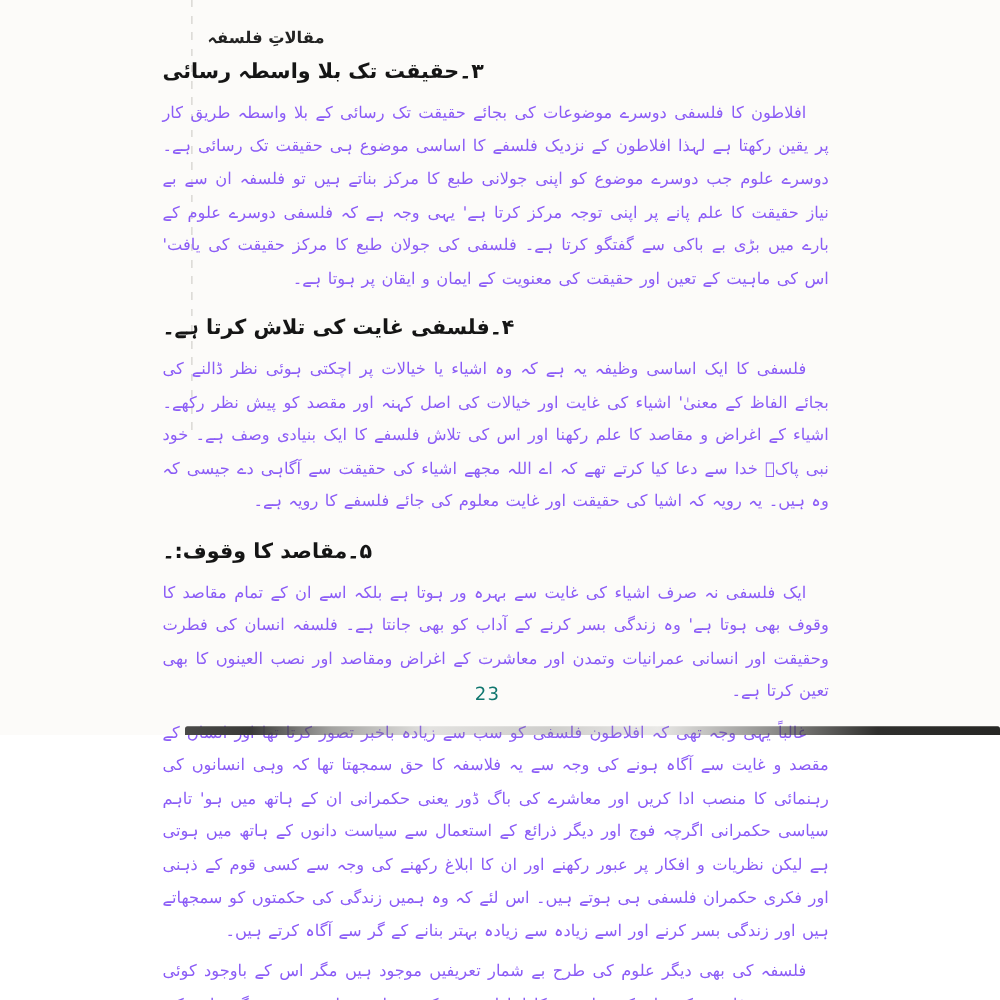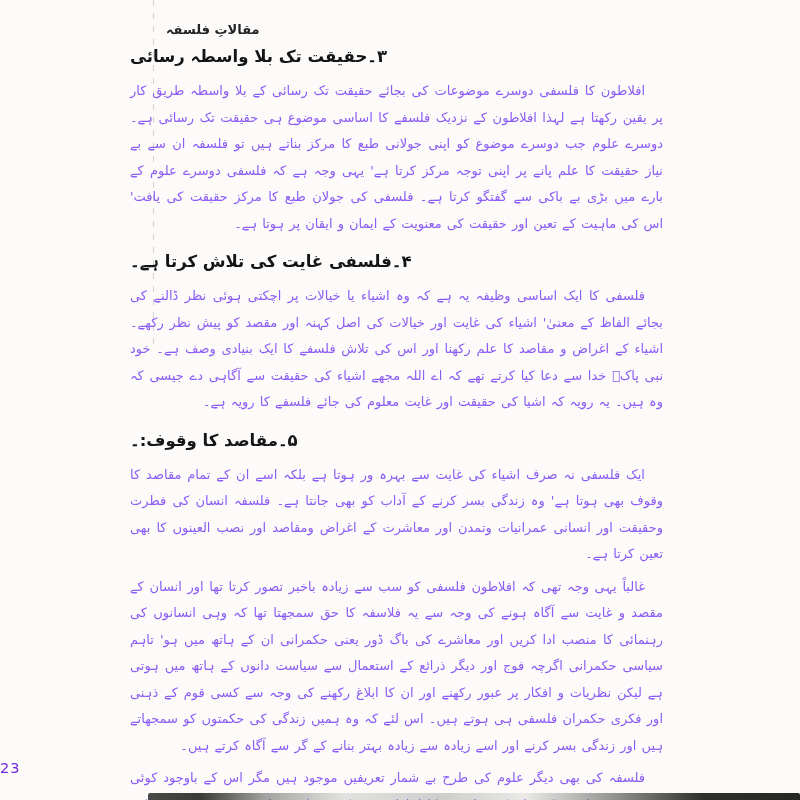--- a/index.html
+++ b/index.html
@@ -6,21 +6,21 @@
     margin: 0;
     padding: 0;
     width: 800px;
     height: 800px;
     background: #ffffff;
     overflow: hidden;
   }
   .scan-page {
     position: relative;
     width: 800px;
-    height: 800px;
+    height: 588px;
     background: #fcfbf9;
     font-family: "DejaVu Sans", sans-serif;
     color: #1c1c1c;
   }
   
   .fold-line {
     position: absolute;
     left: 153px;
     top: 0;
     width: 1px;
@@ -78,23 +78,23 @@
     text-align: justify;
     text-indent: 18px;
     color: #8b5cf6;
     word-spacing: 1px;
   }
   .page-number {
     position: absolute;
     left: 0;
     width: 780px;
     bottom: 24px;
-    text-align: left;
+    text-align: center;
     font-size: 14.5px;
-    color: #6d28d9;
+    color: #0f766e;
     letter-spacing: 1px;
     font-family: "DejaVu Sans", sans-serif;
     margin-top: 11px;
   }
 </style>
 </head>
 <body>
 
 <div class="scan-page">
 

